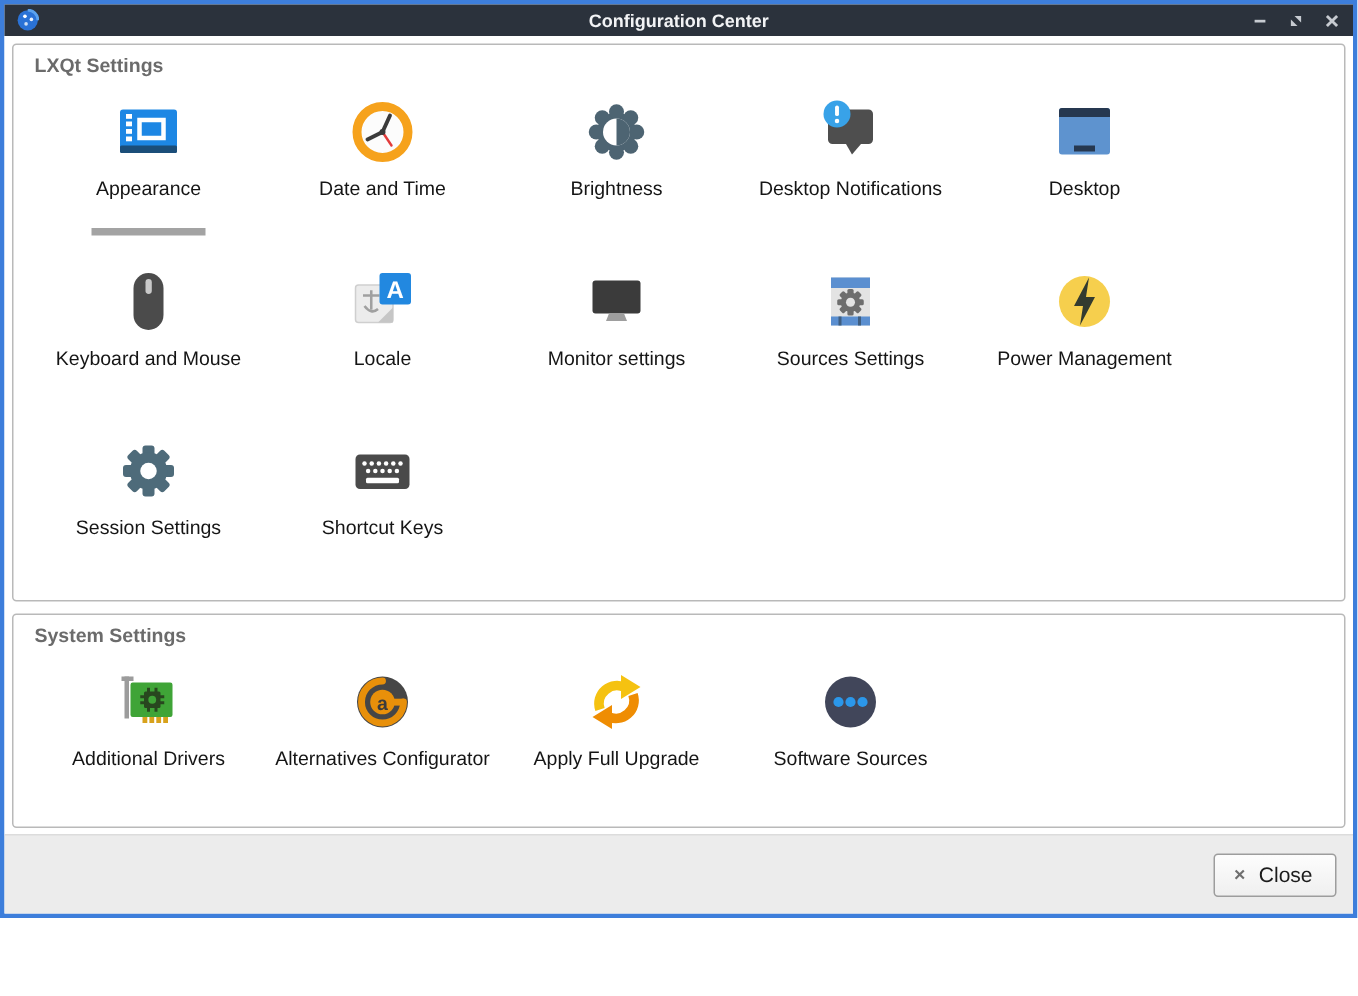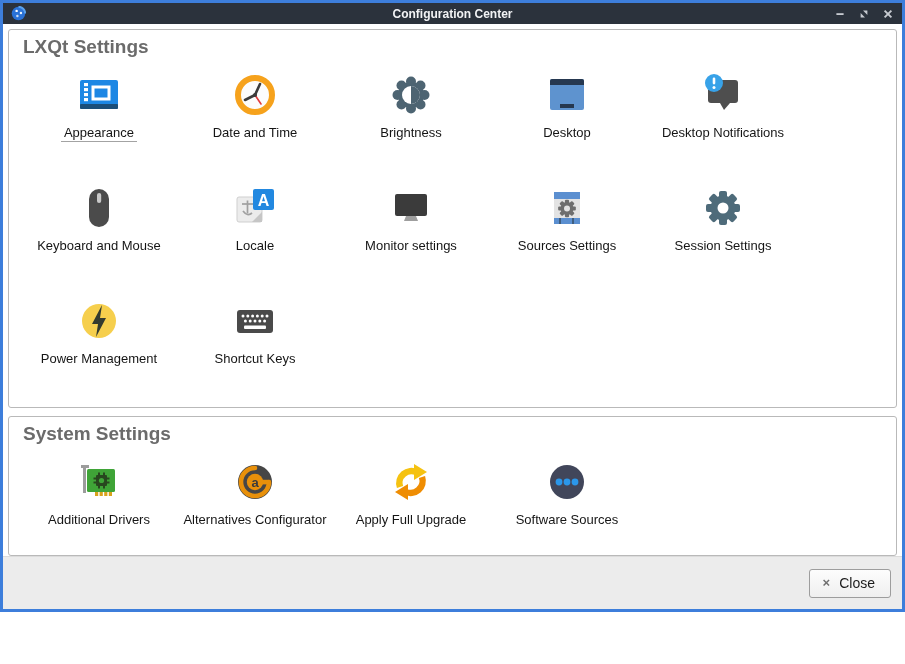--- a/index.html
+++ b/index.html
@@ -39,39 +39,39 @@
   }
   .groupbox{
     border:1px solid #b9b9b9;
     border-radius:3px;
     padding:4px 8px 6px 12px;
     background:#fff;
   }
   .groupbox.lxqt{ flex:0 0 auto; }
   .groupbox.system{ margin-top:8px; flex:1; }
   .gb-title{
-    font-size:19px; font-weight:bold; color:#6b6b6b;
+    font-size:13px; font-weight:bold; color:#6b6b6b;
     padding:2px 0 4px 2px; display:block;
   }
   .grid{
     display:grid;
     grid-template-columns:repeat(5,156px);
   }
   .launcher{
     display:flex; flex-direction:column; align-items:center;
     padding-top:9px; min-height:113px;
     cursor:default;
   }
   .system .launcher{ min-height:100px; }
   .launcher .icon{ width:48px; height:48px; display:block; }
   .launcher .label{
     margin-top:6px; font-size:13px; line-height:1.25;
     color:#151515; text-align:center; max-width:150px;
   }
-  .launcher.focused .label span{ border-bottom:1px solid #a3a3a3; padding:0 3px 1px 3px; }
+  .launcher.focused .label span{ border-bottom:5px solid #a3a3a3; padding:0 3px 19px 3px; }
 
   
   .footer{
     flex:0 0 53px;
     background:#ececec;
     border-top:1px solid #dcdcdc;
     display:flex; align-items:center; justify-content:flex-end;
     padding:0 11px;
   }
   .close-btn{
@@ -181,36 +181,36 @@
                 <circle cx="33.5" cy="14.5" r="5"></circle>
             </g>
             <circle cx="24" cy="24" r="9" fill="#fff"></circle>
             <path d="M24 15 a9 9 0 0 1 0 18 z" fill="#4d6472"></path>
           </svg>
           <div class="label"><span>Brightness</span></div>
         </div>
 
         <div class="launcher">
           <svg class="icon" viewBox="0 0 48 48">
-            <rect x="7" y="8" width="34" height="31" rx="2" fill="#5e93cf"></rect>
-            <path d="M7 10 a2 2 0 0 1 2-2 h30 a2 2 0 0 1 2 2 v4 H7 z" fill="#263850"></path>
-            <rect x="17" y="33" width="14" height="4" fill="#263850"></rect>
-          </svg>
-          <div class="label"><span>Desktop</span></div>
-        </div>
-
-        <div class="launcher">
-          <svg class="icon" viewBox="0 0 48 48">
             <rect x="9" y="9" width="30" height="23" rx="3" fill="#4e4e4e"></rect>
             <polygon points="21,32 31,32 25,39" fill="#4e4e4e"></polygon>
             <circle cx="15" cy="12" r="9" fill="#38a2e8"></circle>
             <rect x="13.7" y="6.4" width="2.6" height="7" rx="1.3" fill="#fff"></rect>
             <circle cx="15" cy="16.6" r="1.5" fill="#fff"></circle>
           </svg>
           <div class="label"><span>Desktop Notifications</span></div>
+        </div>
+
+        <div class="launcher">
+          <svg class="icon" viewBox="0 0 48 48">
+            <rect x="7" y="8" width="34" height="31" rx="2" fill="#5e93cf"></rect>
+            <path d="M7 10 a2 2 0 0 1 2-2 h30 a2 2 0 0 1 2 2 v4 H7 z" fill="#263850"></path>
+            <rect x="17" y="33" width="14" height="4" fill="#263850"></rect>
+          </svg>
+          <div class="label"><span>Desktop</span></div>
         </div>
 
 
         <div class="launcher">
           <svg class="icon" viewBox="0 0 48 48">
             <rect x="14" y="5" width="20" height="38" rx="10" fill="#4b4b4b"></rect>
             <rect x="22" y="9" width="4.2" height="10" rx="2.1" fill="#c9c9c9"></rect>
           </svg>
           <div class="label"><span>Keyboard and Mouse</span></div>
         </div>
@@ -246,32 +246,32 @@
             <rect x="16" y="34" width="2" height="6" fill="#3f5e80"></rect>
             <rect x="29" y="34" width="2" height="6" fill="#3f5e80"></rect>
             <use href="#gear-shape" transform="translate(24,24.5) scale(0.52)" fill="#6e6e6e"></use>
             <circle cx="24" cy="24.5" r="3" fill="#e3e3e3"></circle>
           </svg>
           <div class="label"><span>Sources Settings</span></div>
         </div>
 
         <div class="launcher">
           <svg class="icon" viewBox="0 0 48 48">
+            <circle cx="24" cy="24" r="17" fill="#f6cf4d"></circle>
+            <polygon points="27,8 17,27 23,27 21,40 31,21 25,21" fill="#333b2f"></polygon>
+          </svg>
+          <div class="label"><span>Power Management</span></div>
+        </div>
+
+        <div class="launcher">
+          <svg class="icon" viewBox="0 0 48 48">
             <use href="#gear-shape" transform="translate(24,24)" fill="#4e6b7a"></use>
             <circle cx="24" cy="24" r="5.5" fill="#fff"></circle>
           </svg>
           <div class="label"><span>Session Settings</span></div>
-        </div>
-
-        <div class="launcher">
-          <svg class="icon" viewBox="0 0 48 48">
-            <circle cx="24" cy="24" r="17" fill="#f6cf4d"></circle>
-            <polygon points="27,8 17,27 23,27 21,40 31,21 25,21" fill="#333b2f"></polygon>
-          </svg>
-          <div class="label"><span>Power Management</span></div>
         </div>
 
         <div class="launcher">
           <svg class="icon" viewBox="0 0 48 48">
             <rect x="6" y="13" width="36" height="23" rx="3" fill="#4a4a4a"></rect>
             <g fill="#fff">
               <circle cx="12" cy="19" r="1.5"></circle>
                 <circle cx="16.8" cy="19" r="1.5"></circle>
                 <circle cx="21.6" cy="19" r="1.5"></circle>
               <circle cx="26.4" cy="19" r="1.5"></circle>

